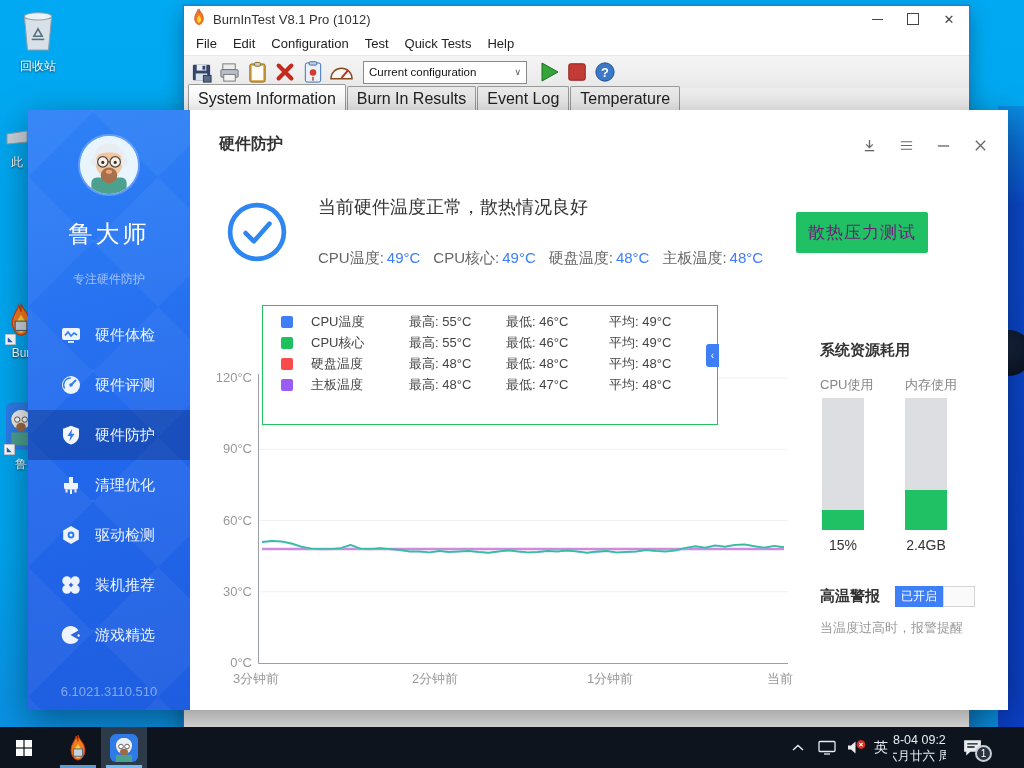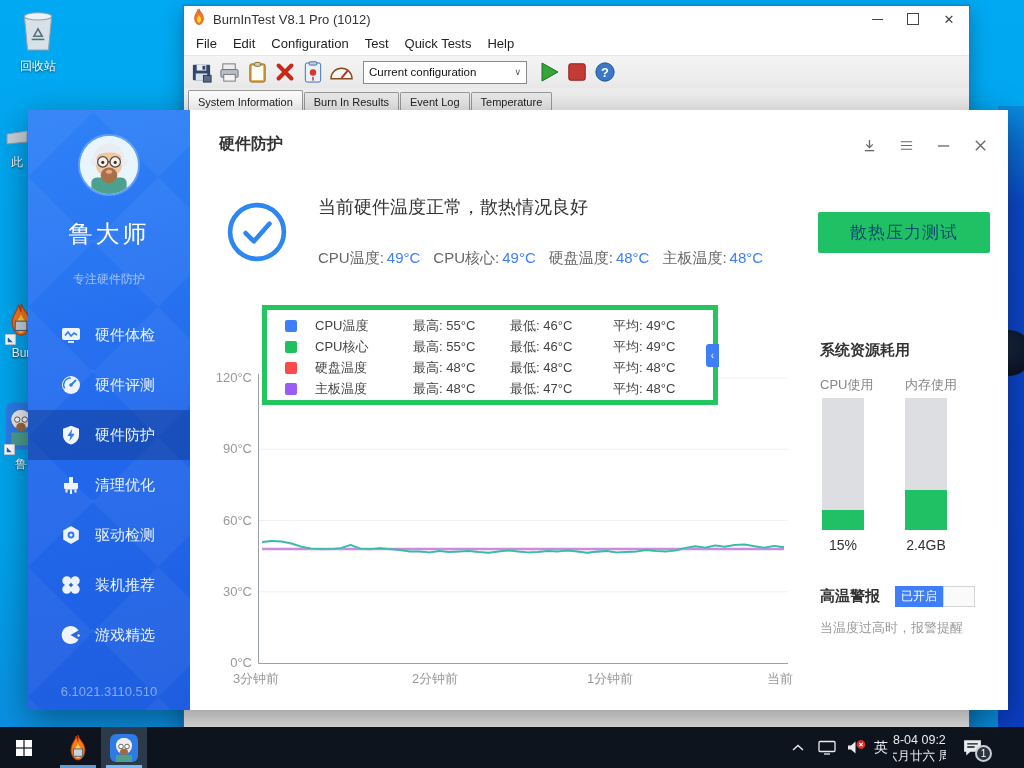--- a/index.html
+++ b/index.html
@@ -24,21 +24,21 @@
   .bit-min-bar{width:11px;height:1px;background:#444;}
   .bit-max-box{width:10px;height:10px;border:1px solid #444;}
   .bit-menubar{height:23px;background:#fff;display:flex;align-items:center;padding-left:4px;border-bottom:1px solid #E8E8E8;}
   .bit-menu-item{font-size:13px;color:#222;padding:0 8px;}
   .bit-toolbar{height:32px;display:flex;align-items:center;padding-left:3px;background:linear-gradient(#F4F4F4,#EAEAEA);}
   .bit-tool{width:28px;height:26px;display:flex;align-items:center;justify-content:center;}
   .bit-select{width:152px;height:21px;background:#fff;border:1px solid #8A8A8A;display:flex;align-items:center;
     justify-content:space-between;padding:0 5px;margin:0 8px;font-size:11.5px;color:#111;}
   .bit-select .chev{font-size:9px;color:#555;}
   .bit-tabbar{height:24px;display:flex;align-items:flex-end;padding-left:4px;background:#F0F0F0;}
-  .bit-tab{font-size:11px;color:#222;background:#ECECEC;border:1px solid #9B9B9B;border-bottom:none;
+  .bit-tab{font-size:16px;color:#222;background:#ECECEC;border:1px solid #9B9B9B;border-bottom:none;
     padding:3px 9px 4px 9px;margin-right:1px;border-radius:2px 2px 0 0;}
   .bit-tab.active{background:#fff;padding-top:5px;position:relative;z-index:1;}
   
   .ld-window{position:absolute;left:28px;top:110px;width:980px;height:600px;display:flex;
     box-shadow:0 10px 34px rgba(0,0,0,.4);z-index:3;}
   .ld-sidebar{width:162px;flex:none;position:relative;color:#EAF2FF;
     background:
       linear-gradient(45deg,rgba(255,255,255,.045) 24%,transparent 24.5%,transparent 74%,rgba(255,255,255,.045) 74.5%),
       linear-gradient(-45deg,rgba(255,255,255,.045) 24%,transparent 24.5%,transparent 74%,rgba(255,255,255,.045) 74.5%),
       linear-gradient(165deg,#2F82F7 0%,#2268EC 55%,#1E5DE0 100%);
@@ -55,24 +55,24 @@
   .ld-version{position:absolute;bottom:11px;width:100%;text-align:center;font-size:13px;color:rgba(255,255,255,.45);}
   .ld-main{flex:1;background:#fff;position:relative;}
   .ld-header-title{position:absolute;left:29px;top:24px;font-size:16px;font-weight:bold;color:#333;}
   .ld-controls{position:absolute;top:27px;right:20px;display:flex;gap:21px;}
   .ld-ctl{width:16px;height:16px;display:flex;align-items:center;justify-content:center;}
   .check-circle{position:absolute;left:37px;top:92px;width:60px;height:60px;}
   .ld-headline{position:absolute;left:128px;top:85px;font-size:18px;color:#333;}
   .ld-temps{position:absolute;left:128px;top:139px;font-size:15px;display:flex;gap:13px;white-space:nowrap;}
   .ld-temps .tlabel{color:#666;}
   .ld-temps .tvalue{color:#3E7EF7;margin-left:3px;}
-  .ld-test-btn{position:absolute;left:628px;top:102px;width:172px;height:41px;background:#1FC164;color:#0c4a6e;
+  .ld-test-btn{position:absolute;left:606px;top:102px;width:132px;height:41px;background:#1FC164;color:#701a75;
     font-size:17px;display:flex;align-items:center;justify-content:center;letter-spacing:1px;border-radius:2px;}
-  .legend-box{position:absolute;left:72px;top:195px;width:456px;height:100px;background:#fff;
-    border:5px solid #22c55e;box-sizing:border-box;z-index:2;padding-top:5px;}
+  .legend-box{position:absolute;left:72px;top:195px;width:456px;height:120px;background:#fff;
+    border:1px solid #22c55e;box-sizing:border-box;z-index:2;padding-top:5px;}
   .legend-row{height:21px;display:flex;align-items:center;font-size:13px;color:#444;}
   .legend-row .swatch{width:12px;height:12px;border-radius:2px;margin-left:18px;flex:none;}
   .legend-row .lname{width:98px;margin-left:18px;}
   .legend-row .stat1{width:97px;}
   .legend-row .stat2{width:103px;}
   .legend-row .stat b{font-weight:normal;}
   .collapse-tab{position:absolute;left:516px;top:234px;width:13px;height:23px;background:#3E7EF7;color:#fff;
     border-radius:3px 0 0 3px;display:flex;align-items:center;justify-content:center;font-size:10px;z-index:3;}
   .ytick{position:absolute;left:6px;width:56px;text-align:right;font-size:13px;color:#999;}
   .xtick{position:absolute;top:560px;font-size:13px;color:#999;transform:translateX(-50%);white-space:nowrap;}

